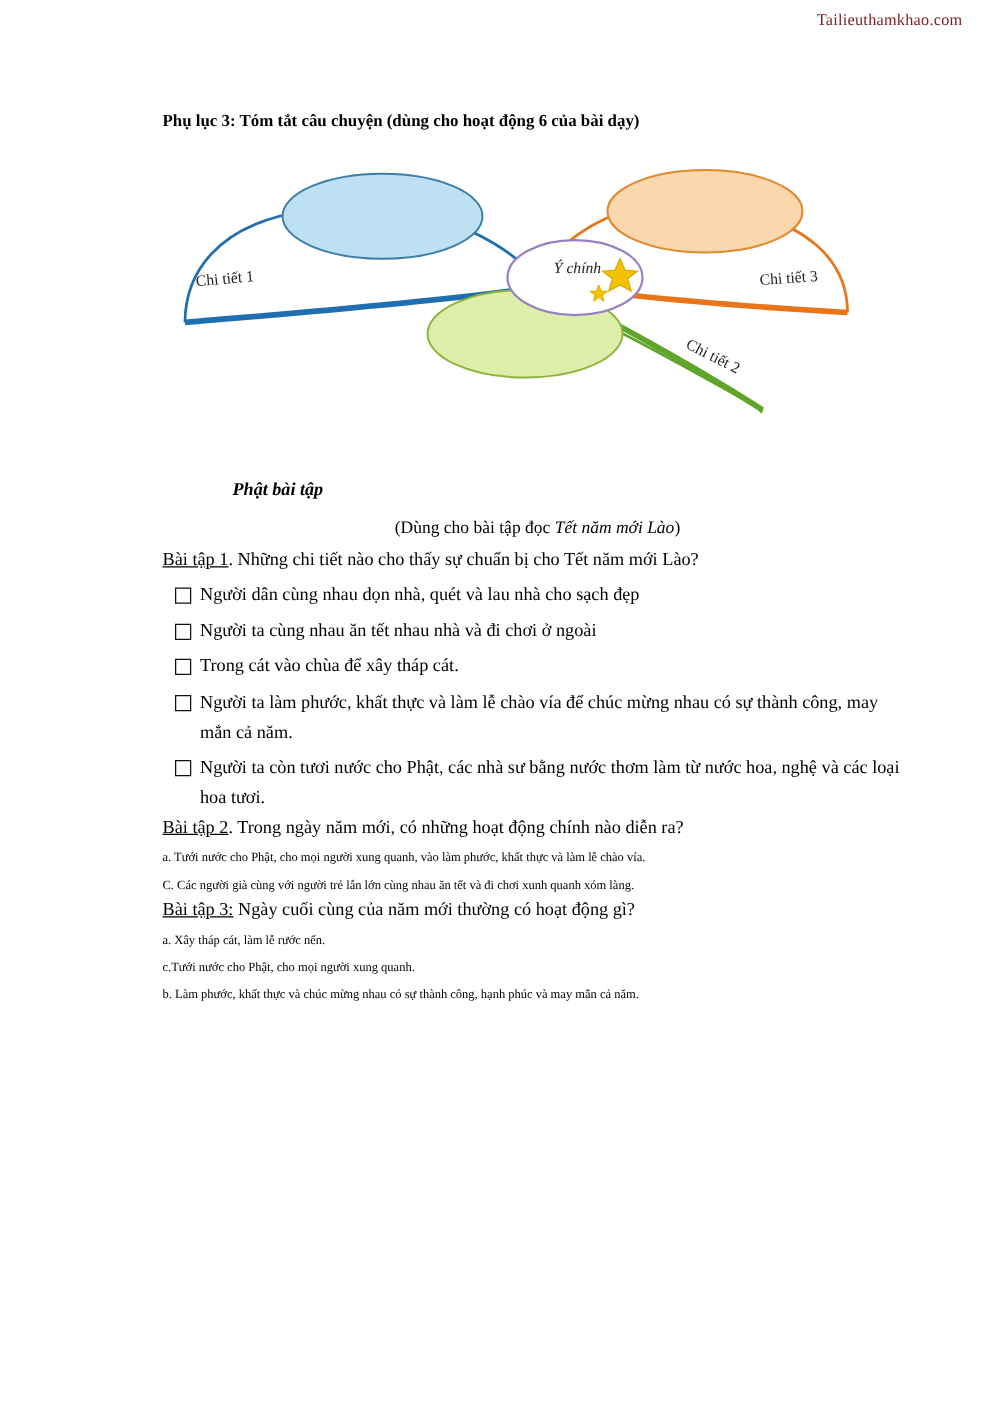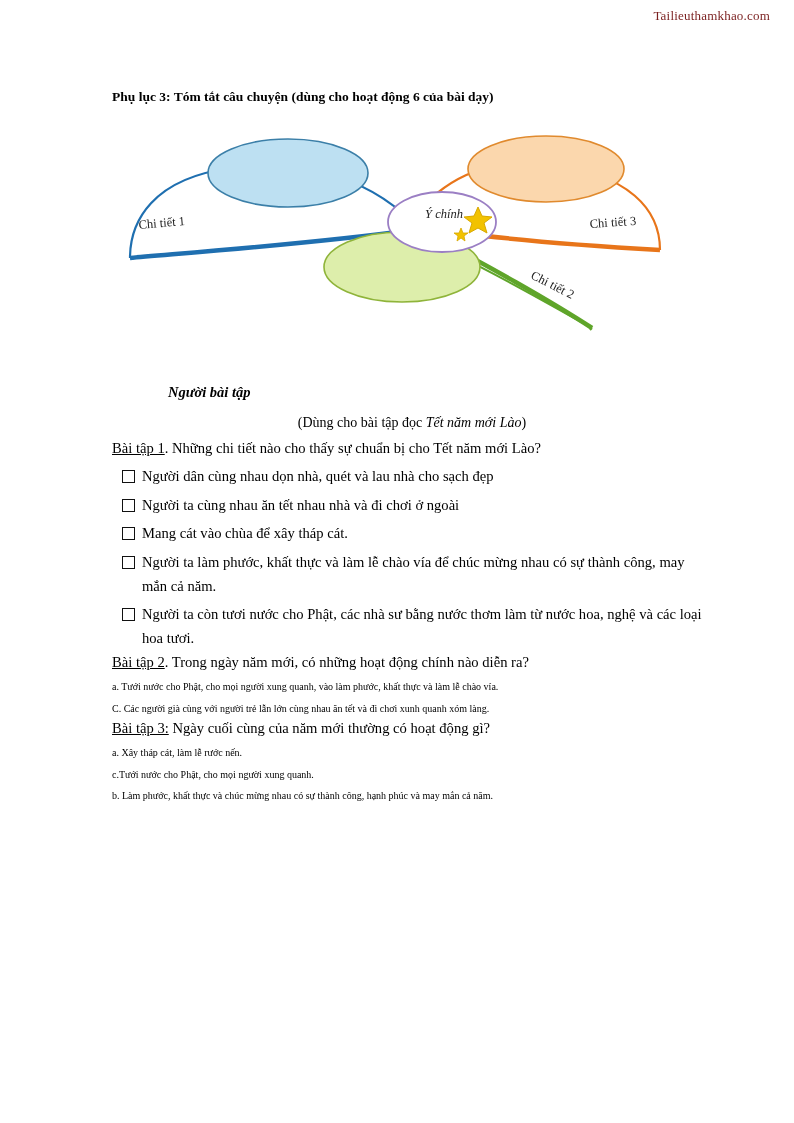--- a/index.html
+++ b/index.html
@@ -27,21 +27,21 @@
     right: 24px;
     top: 8px;
     font-family: "Liberation Serif", serif;
     font-size: 13px;
     color: #7a1f1f;
     letter-spacing: 0.2px;
     white-space: nowrap;
   }
   .content {
     position: absolute;
-    left: 112px;
+    left: 130px;
     top: 88px;
     width: 600px;
   }
   .appendix-title {
     font-weight: bold;
     font-size: 13.5px;
     line-height: 1.3;
     margin: 0 0 6px 0;
   }
   .diagram-wrap {
@@ -137,37 +137,37 @@
         <text x="332" y="106" font-family="Liberation Serif, serif" font-size="12.5" font-style="italic" text-anchor="middle" fill="#222">Ý chính</text>
 
         <text x="27" y="117" font-family="Liberation Serif, serif" font-size="12.5" fill="#222" transform="rotate(-5 27 117)">Chi tiết 1</text>
 
         <text x="418" y="166" font-family="Liberation Serif, serif" font-size="12.5" fill="#222" transform="rotate(27 418 166)">Chi tiết 2</text>
 
         <text x="478" y="116" font-family="Liberation Serif, serif" font-size="12.5" fill="#222" transform="rotate(-4 478 116)">Chi tiết 3</text>
       </svg>
     </div>
 
-    <div class="worksheet-title">Người bài tập</div>
+    <div class="worksheet-title">Phật bài tập</div>
 
     <div class="worksheet-sub"><span>(Dùng cho bài tập đọc </span><em>Tết năm mới Lào</em><span>)</span></div>
 
     <div class="q-line"><span class="q-label">Bài tập 1</span><span>. Những chi tiết nào cho thấy sự chuẩn bị cho Tết năm mới Lào?</span></div>
 
     <div class="opt-line">
       <span class="checkbox"></span>
       <span class="opt-text">Người dân cùng nhau dọn nhà, quét và lau nhà cho sạch đẹp</span>
     </div>
     <div class="opt-line">
       <span class="checkbox"></span>
       <span class="opt-text">Người ta cùng nhau ăn tết nhau nhà và đi chơi ở ngoài</span>
     </div>
     <div class="opt-line">
       <span class="checkbox"></span>
-      <span class="opt-text">Mang cát vào chùa để xây tháp cát.</span>
+      <span class="opt-text">Trong cát vào chùa để xây tháp cát.</span>
     </div>
     <div class="opt-line">
       <span class="checkbox"></span>
       <span class="opt-text">Người ta làm phước, khất thực và làm lễ chào vía để chúc mừng nhau có sự thành công, may mắn cả năm.</span>
     </div>
     <div class="opt-line">
       <span class="checkbox"></span>
       <span class="opt-text">Người ta còn tươi nước cho Phật, các nhà sư bằng nước thơm làm từ nước hoa, nghệ và các loại hoa tươi.</span>
     </div>
 

